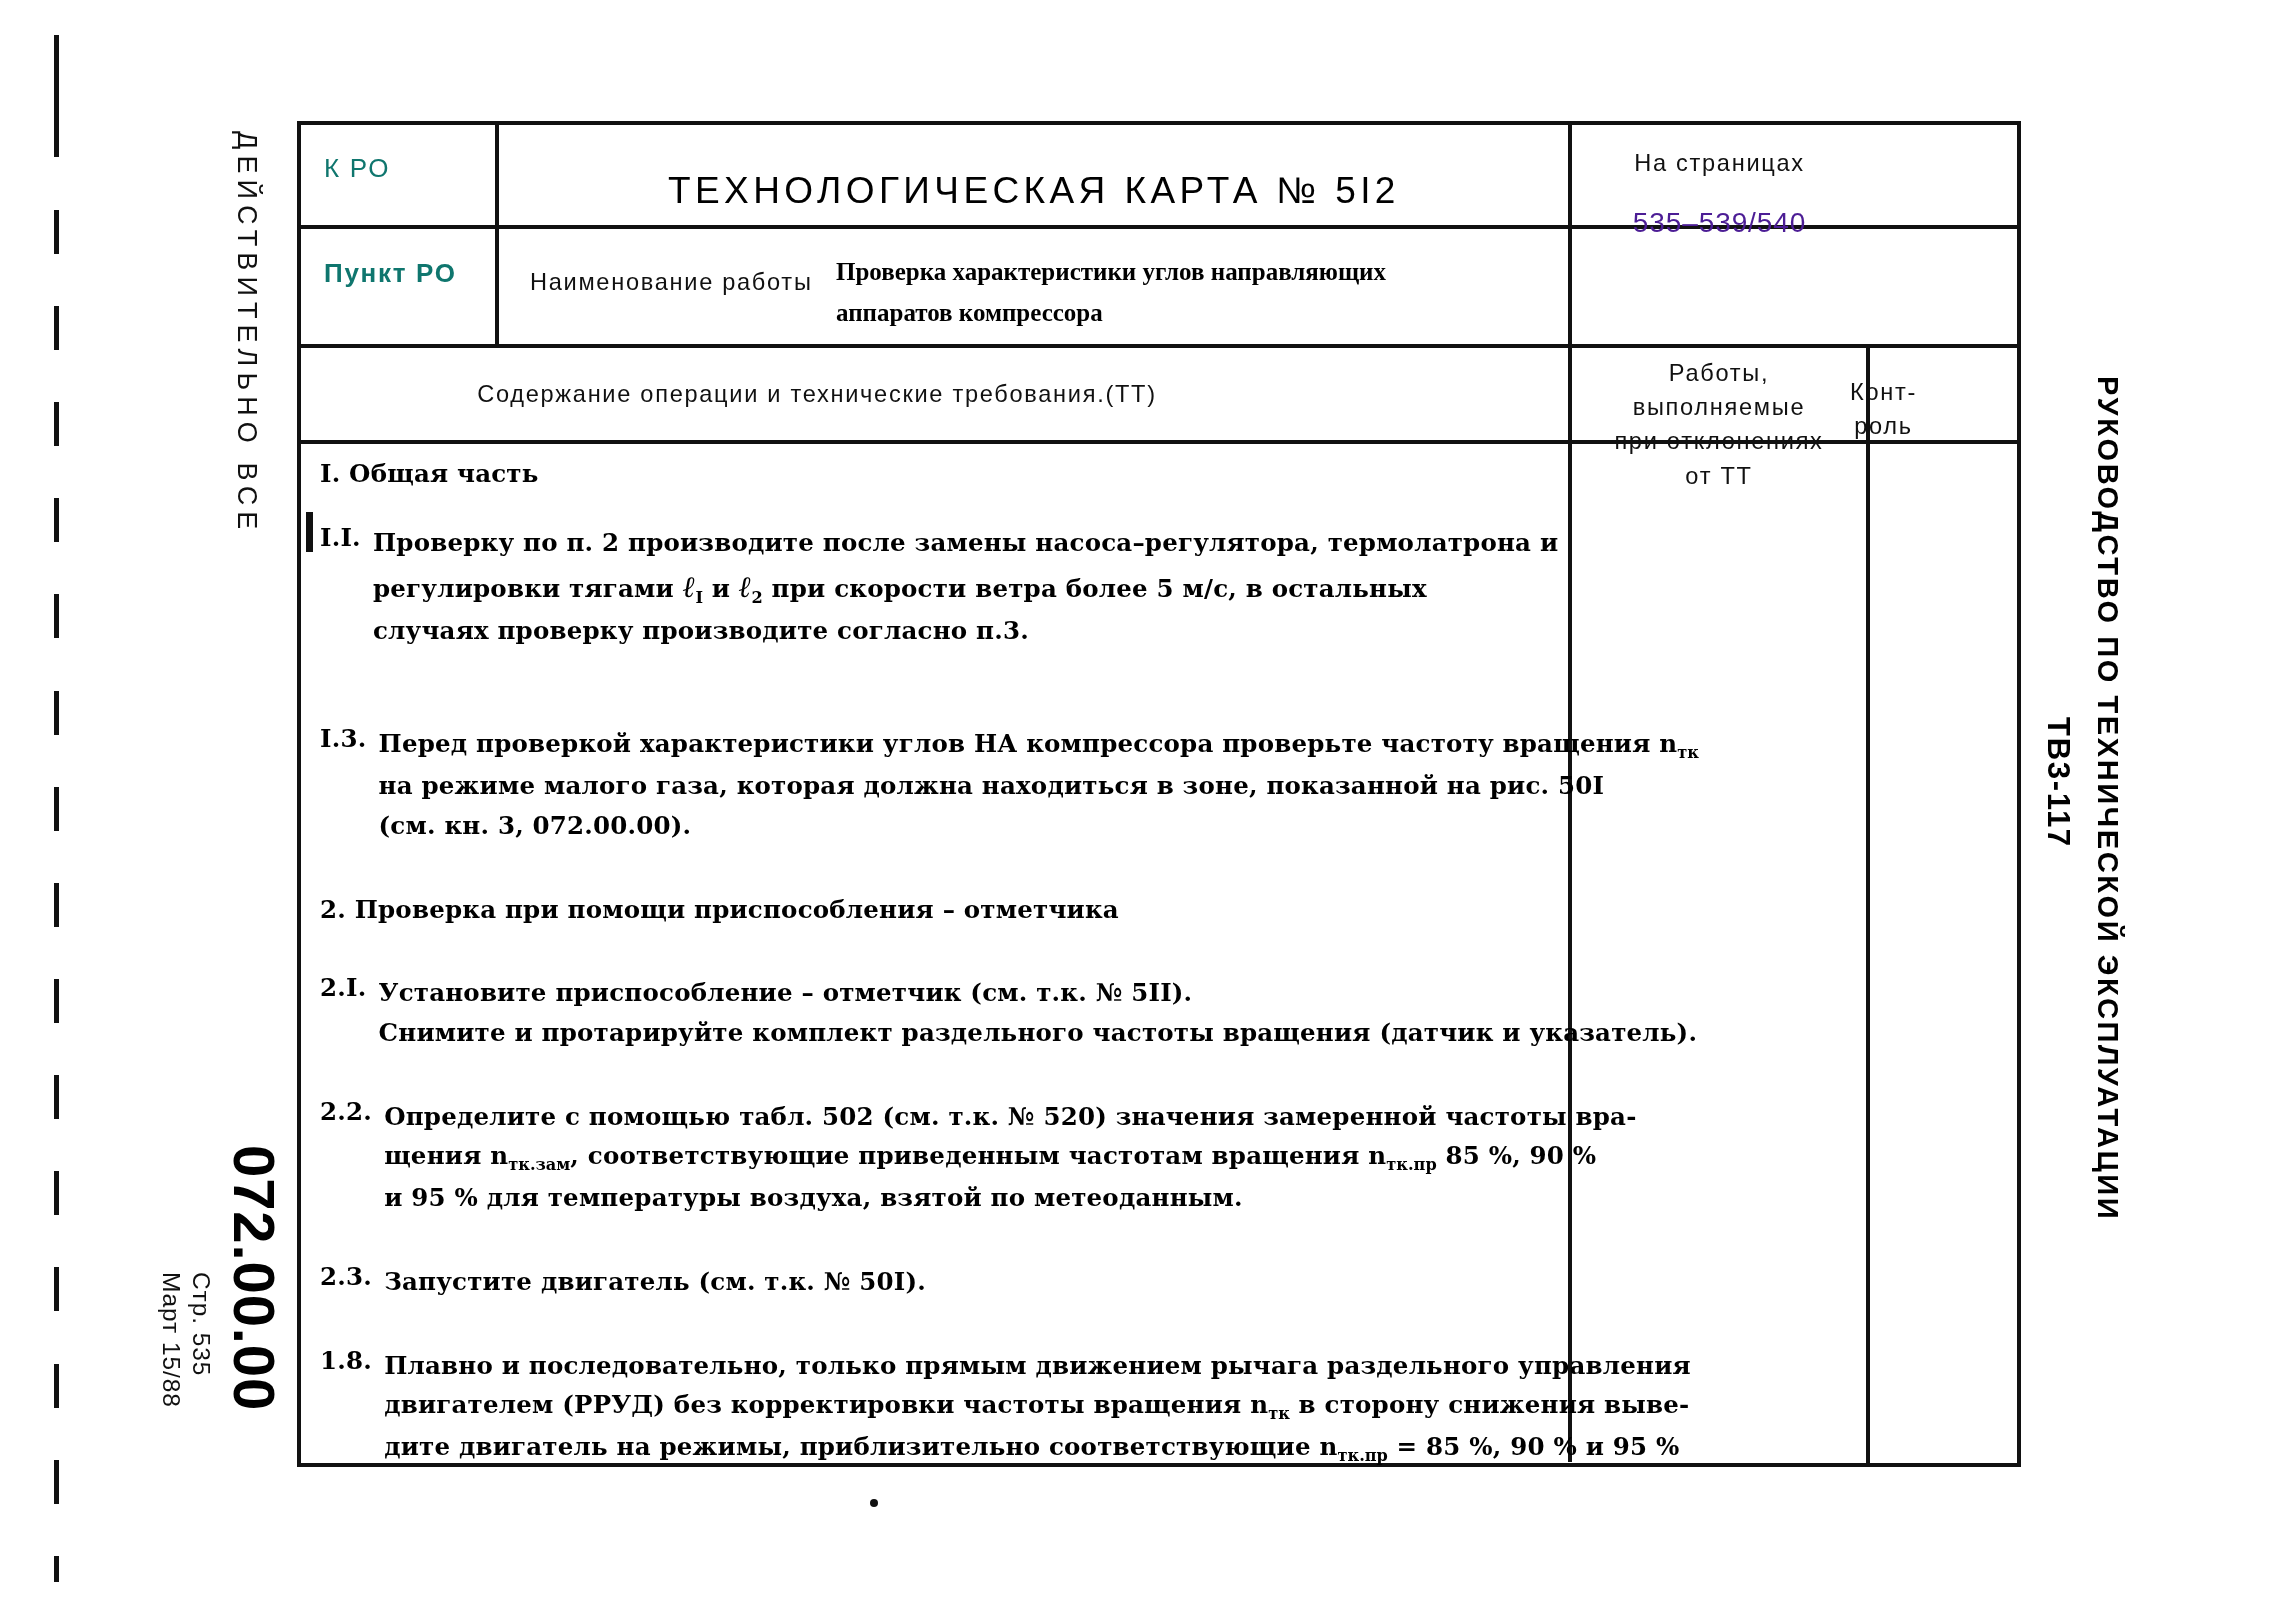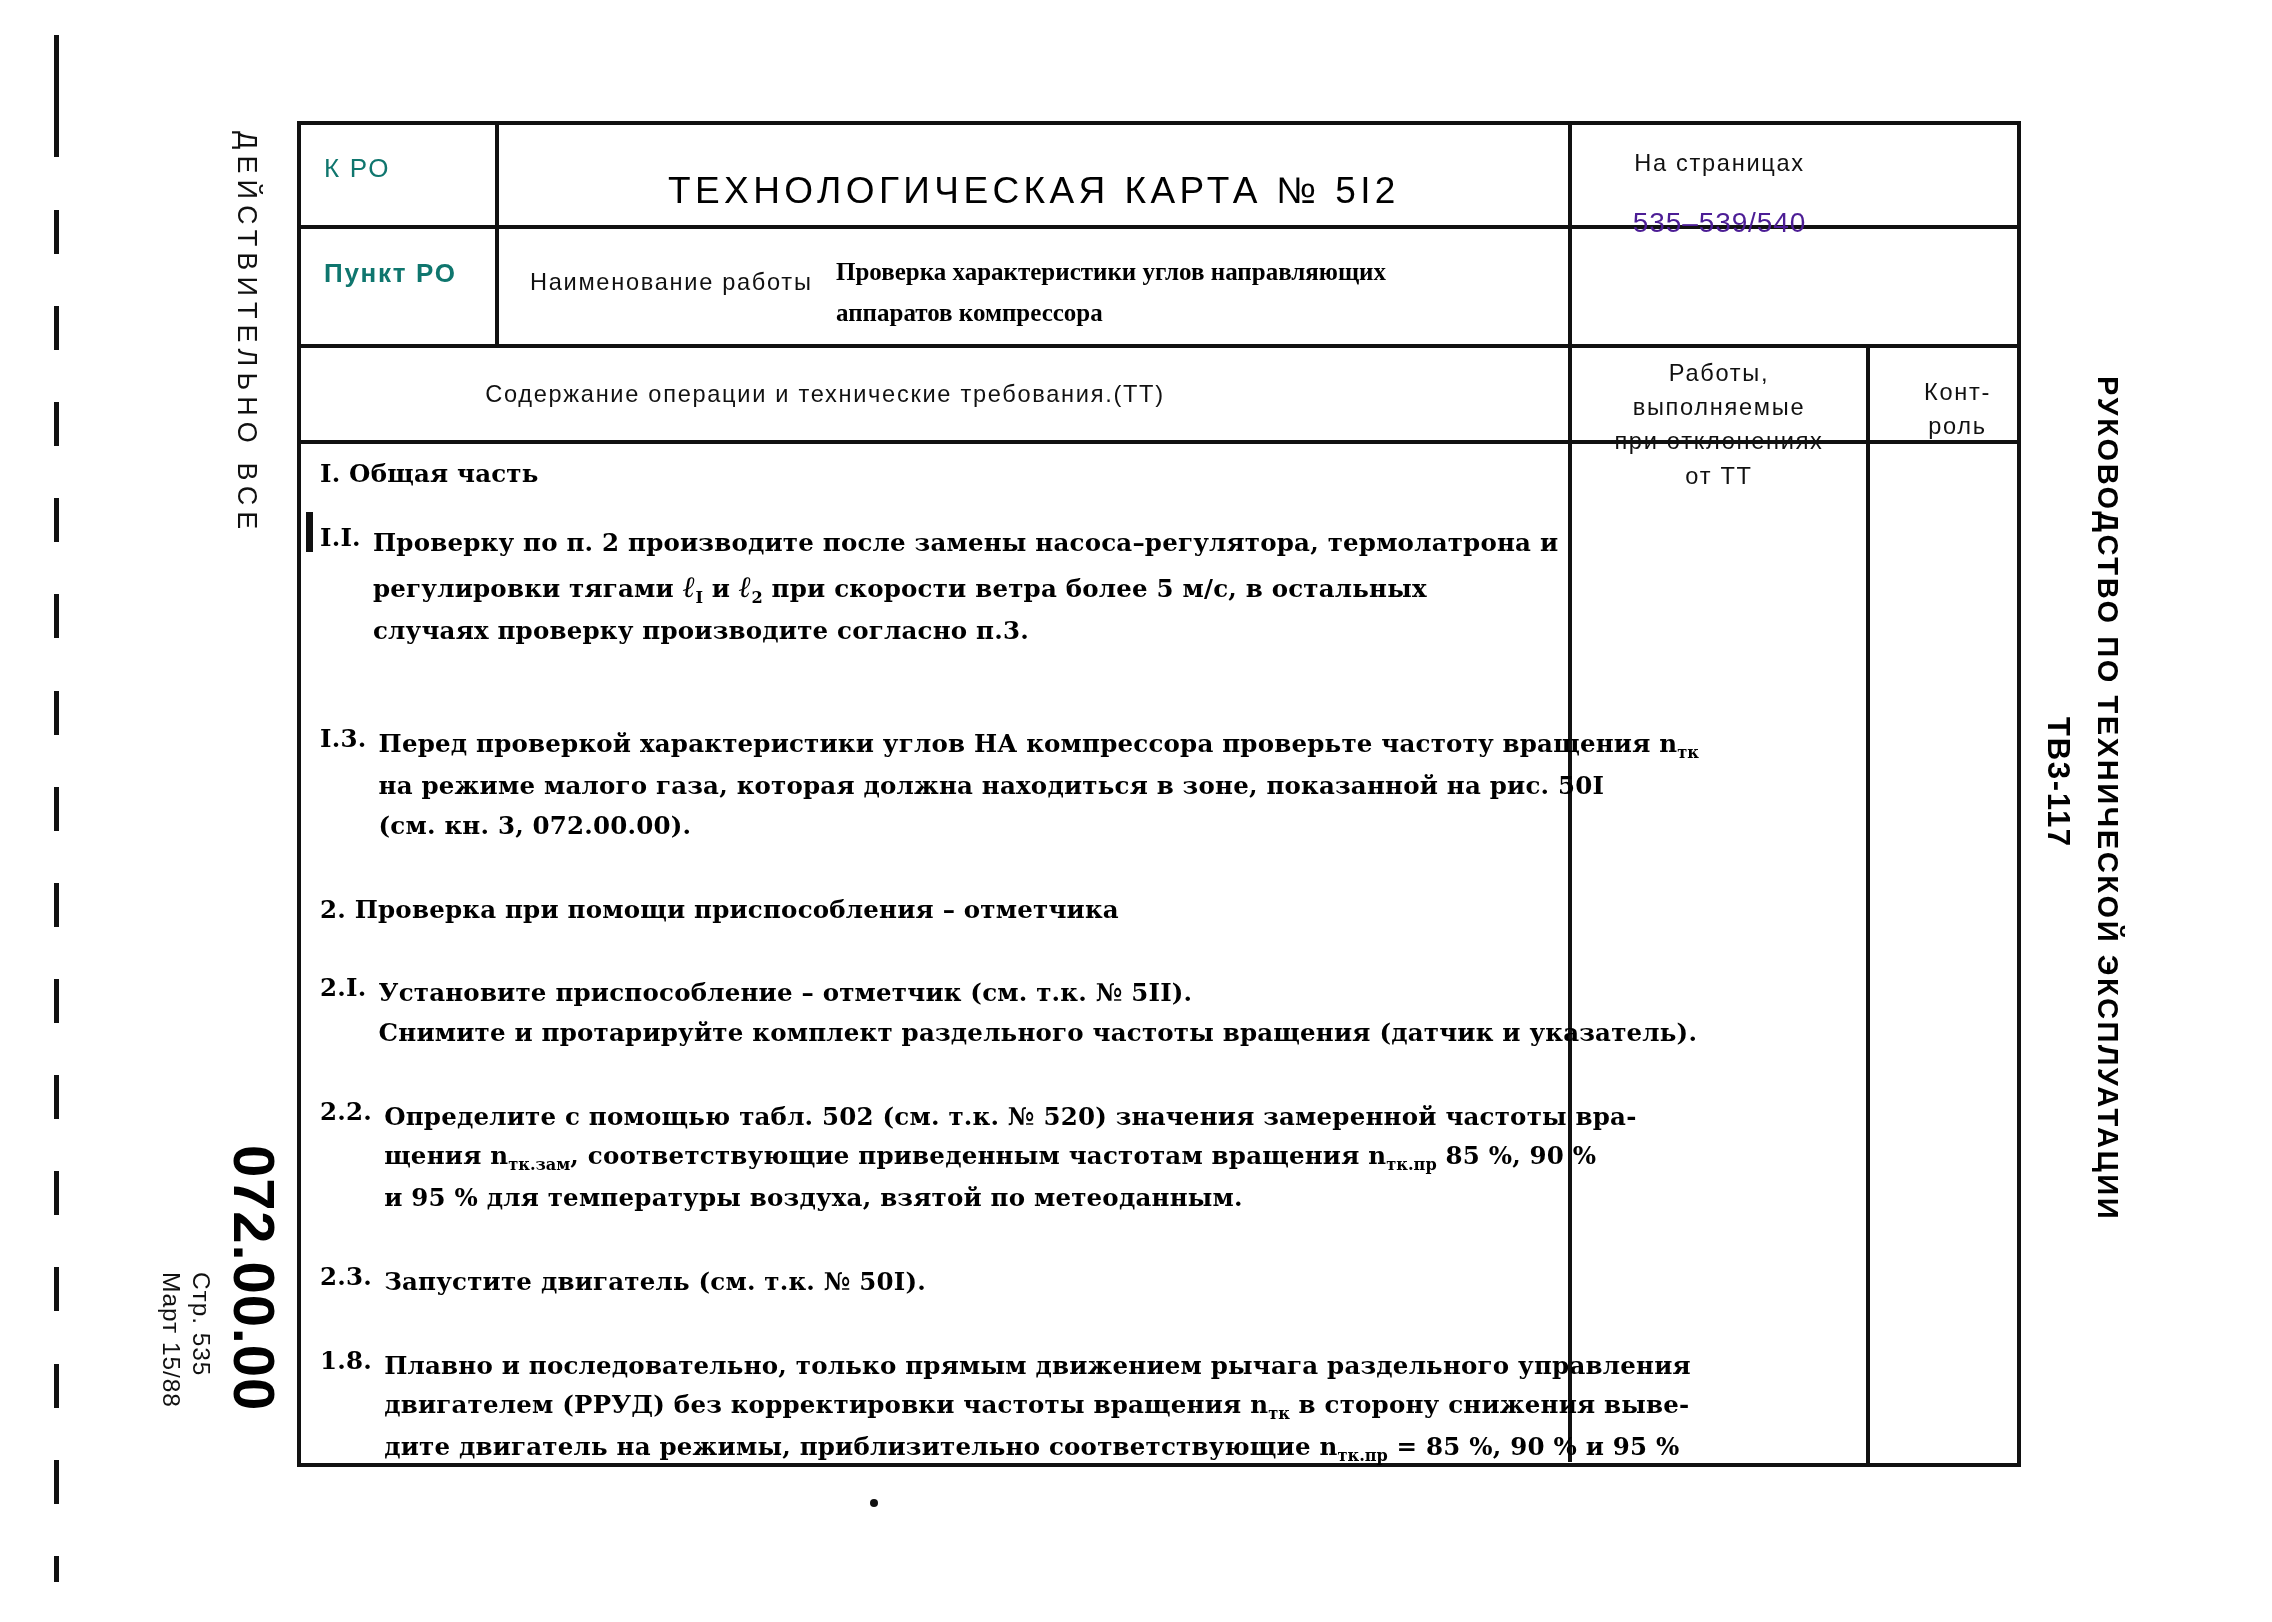--- a/index.html
+++ b/index.html
@@ -298,30 +298,30 @@
     </div>
 
     <div class="cell lbl-sm" style="left:23px; top:133px;font-weight:bold;">Пункт РО</div>
 
     <div class="cell lbl-md" style="left:222px; top:144px;margin-left:7px;">Наименование работы</div>
     <div class="cell work-name" style="left:535px; top:126px;">
       <div>Проверка характеристики углов направляющих</div>
       <div>аппаратов компрессора</div>
     </div>
 
-    <div class="cell hdr-center" style="left:8px; top:252px; width:1032px;">Содержание операции и технические требования.(ТТ)</div>
+    <div class="cell hdr-center" style="left:0px; top:252px; width:1032px;">Содержание операции и технические требования.(ТТ)</div>
 
     <div class="cell hdr-center" style="left:1273px; top:231px; width:290px;">
       <div>Работы,</div>
       <div>выполняемые</div>
       <div>при отклонениях</div>
       <div>от ТТ</div>
     </div>
 
-    <div class="cell hdr-center" style="left:1578px; top:250px; width:157px;text-align:center;">
+    <div class="cell hdr-center" style="left:1504px; top:250px; width:157px;text-align:center;">
       <div>Конт-</div>
       <div>роль</div>
     </div>
 
     <div class="cell" style="left:0px; top:318px; width:1267px; height:1017px;">
       <div class="body-area body-text">
 
         <div class="change-bar" style="top:58px; height:40px;"></div>
 
         <div class="para">

